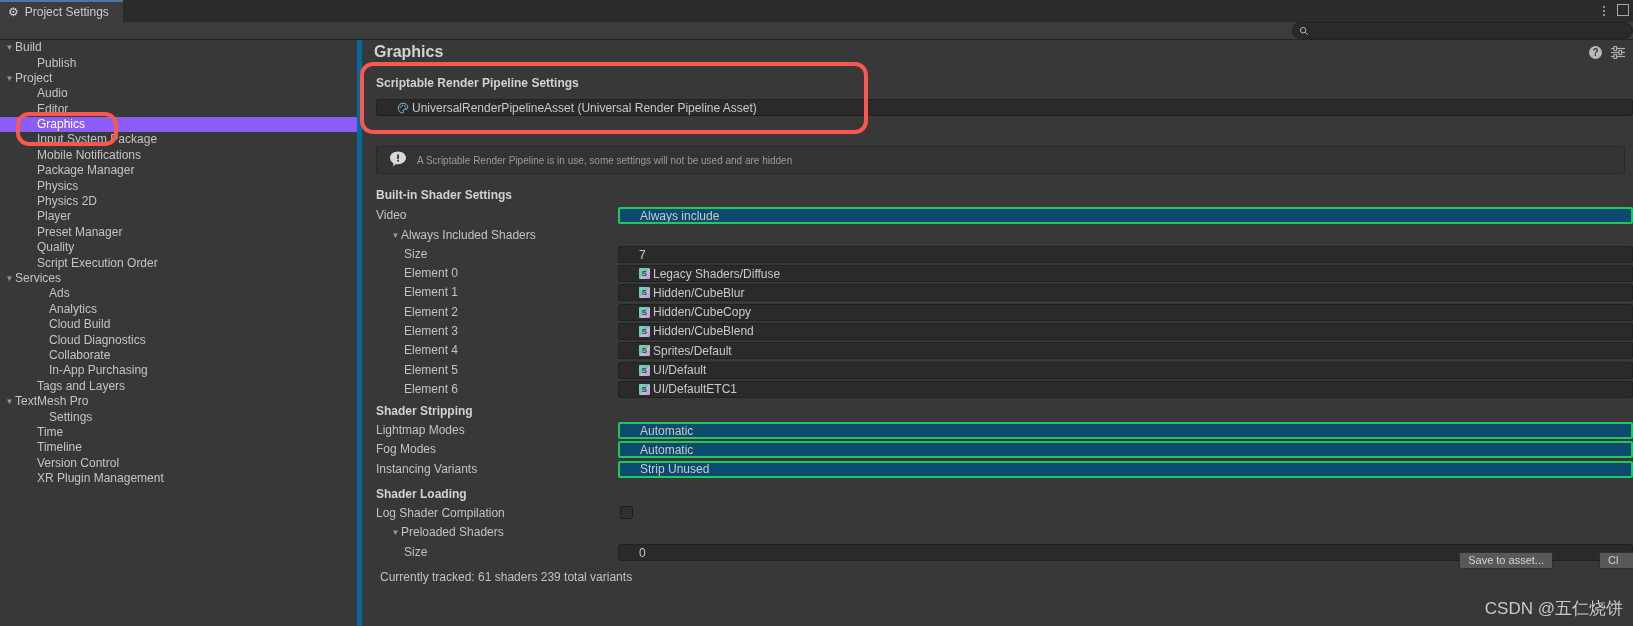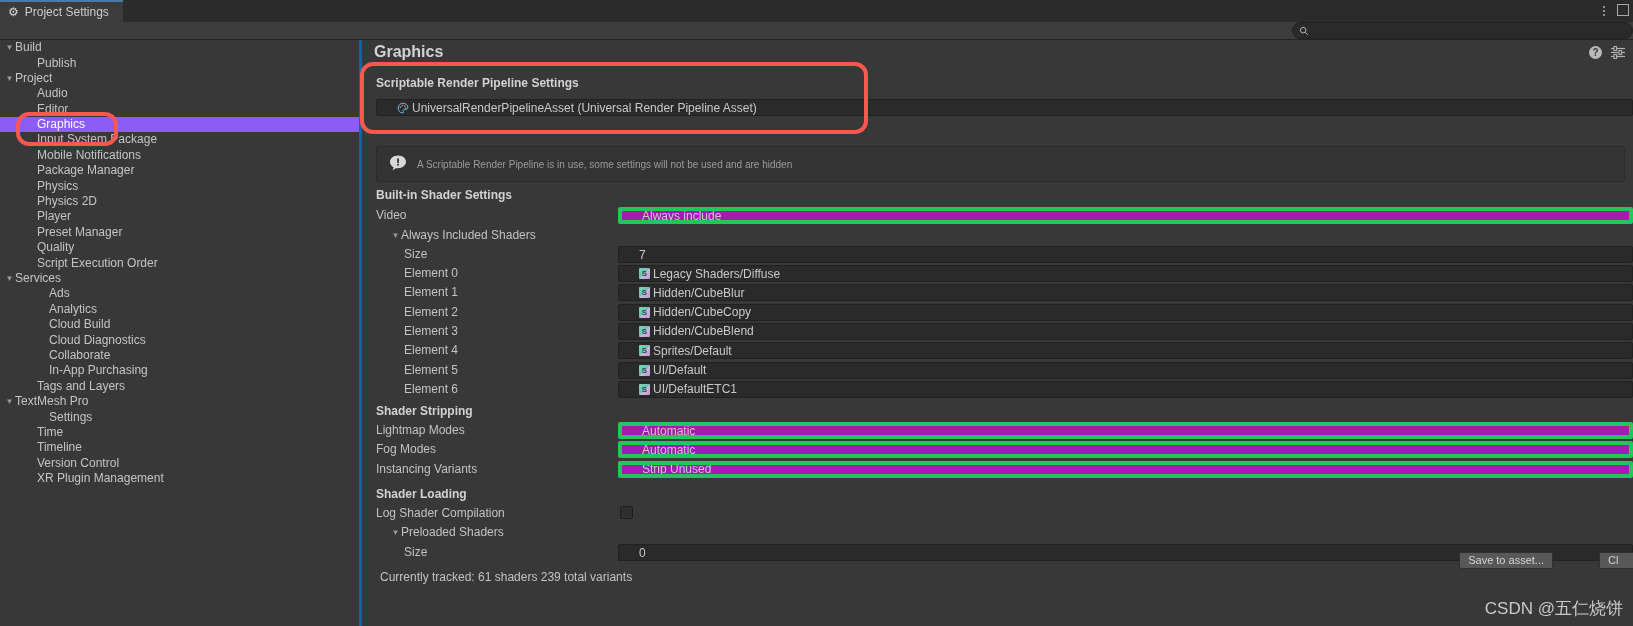--- a/index.html
+++ b/index.html
@@ -53,21 +53,21 @@
   }
   .searchbox svg { flex: 0 0 auto; }
   .searchbox input {
     flex: 1; background: transparent; border: none; outline: none;
     font-family: "Liberation Sans", sans-serif; font-size: 11px; color: #c4c4c4;
   }
 
   
   .sidebar {
     position: absolute; left: 0; top: 40px; width: 362px; height: 586px;
-    background: #383838; border-right: 3px solid #0369a1;
+    background: #383838; border-right: 5px solid #0369a1;
     overflow: hidden;
   }
   .tree-item {
     position: relative; height: 15.4px; line-height: 15.4px;
     font-size: 12px; color: #c4c4c4; white-space: nowrap;
     padding-left: 4px; cursor: default;
   }
   .tree-item.selected { background: #8b5cf6; color: #ffffff; }
   .tree-item .arrow {
     display: inline-block; width: 11px; text-align: center;
@@ -115,40 +115,40 @@
   .row .label.ind2 { left: 41px; text-align: right; }
   .row .label .arrow {
     display: inline-block; width: 11px; font-size: 8px; color: #9a9a9a;
     text-align: center; vertical-align: middle;
   }
   .field {
     position: absolute; left: 255px; right: 0; top: 1px; height: 17px;
     display: flex; align-items: center; padding-left: 20px;
     font-size: 12px; color: #c9c9c9; white-space: nowrap; overflow: hidden;
   }
-  .field.popup { background: #a21caf; border: 4px solid #22c55e; border-radius: 2px; }
+  .field.popup { background: #0c4a6e; border: 2px solid #22c55e; border-radius: 2px; }
   .field.objref { background: #2a2a2a; border: 1px solid #212121; border-radius: 2px; gap: 3px; }
   .field.num { background: #2a2a2a; border: 1px solid #212121; border-radius: 2px; }
   .checkbox {
     position: absolute; left: 257px; top: 2px; width: 13px; height: 13px;
     background: #2f2f2f; border: 1px solid #1e1e1e; border-radius: 2px; cursor: pointer;
   }
 
   .shader-ico {
     flex: 0 0 auto; width: 11px; height: 11px; border-radius: 1px;
     background: linear-gradient(135deg,#7fd4c0 0%,#69c3ae 48%,#cdb6e0 52%,#b99fd0 100%);
     color: #2d4a42; font-size: 8px; font-weight: bold; line-height: 11px; text-align: center;
   }
   .urp-ico {
     flex: 0 0 auto; width: 12px; height: 12px; position: relative;
   }
 
   
   .srp-note {
-    position: absolute; left: 13px; top: 80px; right: 8px; height: 36px;
+    position: absolute; left: 13px; top: 80px; right: 8px; height: 28px;
     background: #333333; border: 1px solid #2a2a2a; border-radius: 2px;
     display: flex; align-items: center; gap: 8px; padding-left: 10px;
   }
   .note-text { font-size: 10px; color: #9b9b9b; white-space: nowrap; }
   .note-ico { flex: 0 0 auto; width: 22px; height: 22px; }
 
   
   .redbox {
     position: absolute; border: 4px solid #f9584e; border-radius: 13px;
     pointer-events: none; z-index: 40;

